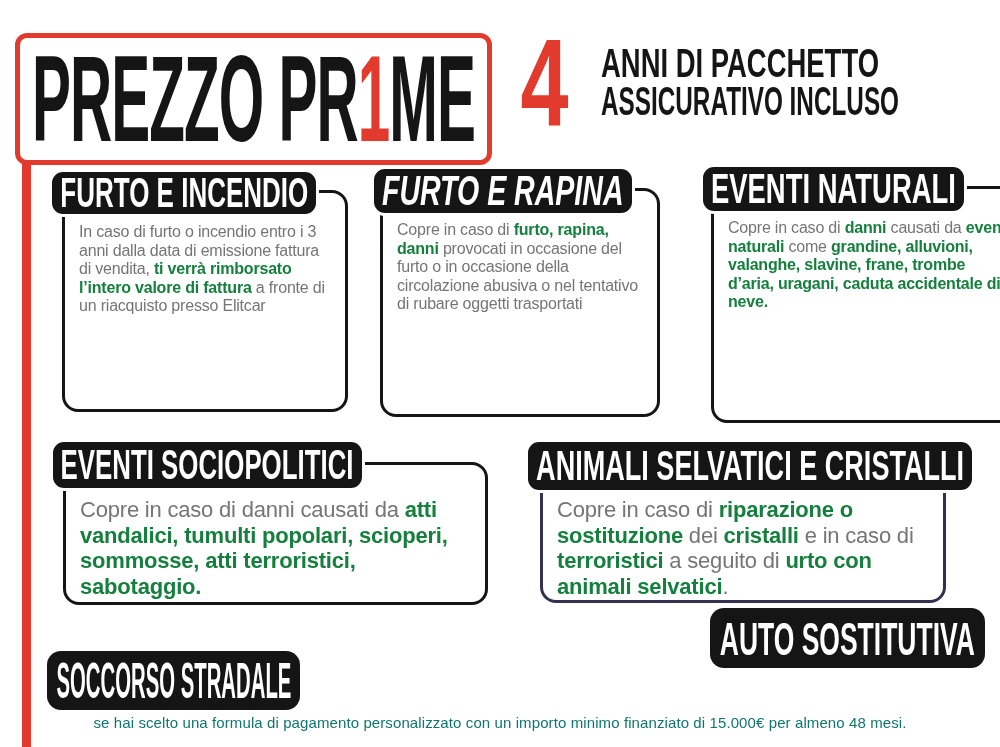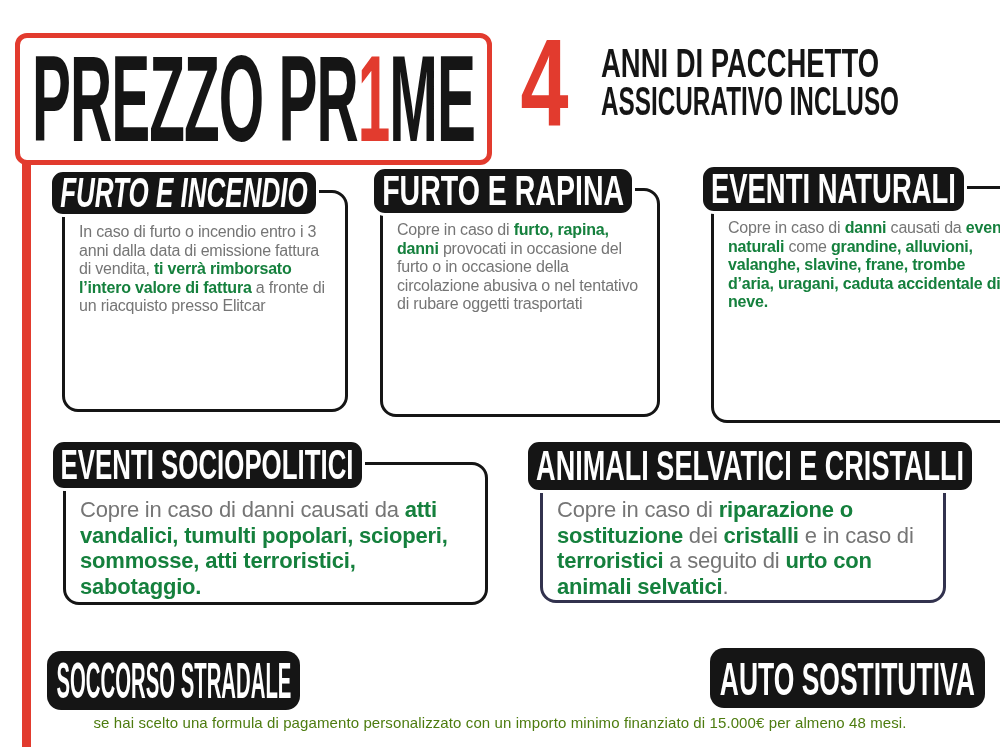--- a/index.html
+++ b/index.html
@@ -103,23 +103,23 @@
     padding: 30px 12px 8px 14px;
     font-size: 16px;
     line-height: 1.16;
     color: #757575;
     letter-spacing: -0.2px;
   }
   .card-body b { color: #15803d; font-weight: bold; }
   .card.row2 .card-body { font-size: 22px; padding-top: 32px; }
   
   #card1 { left: 62px;  top: 190px; width: 286px; height: 222px; }
-  #card1 .card-badge { left: -16px; top: -24px; width: 270px; height: 48px; font-style: italic; }
+  #card1 .card-badge { left: -16px; top: -24px; width: 270px; height: 48px; }
   #card2 { left: 380px; top: 188px; width: 280px; height: 229px; }
-  #card2 .card-badge { left: -12px; top: -25px; width: 264px; height: 50px; }
+  #card2 .card-badge { left: -12px; top: -25px; width: 264px; height: 50px; font-style: italic; }
   #card3 { left: 711px; top: 186px; width: 316px; height: 237px; }
   #card3 .card-badge { left: -14px; top: -25px; width: 267px; height: 50px; }
   #card4 { left: 63px;  top: 462px; width: 425px; height: 143px; }
   #card4 .card-badge { left: -16px; top: -26px; width: 315px; height: 52px; }
   #card5 { left: 540px; top: 462px; width: 406px; height: 141px; }
   #card5 .card-badge { left: -18px; top: -26px; width: 450px; height: 54px; }
   
   .bottom-badge {
     position: absolute;
     display: flex; align-items: center; justify-content: center;
@@ -128,30 +128,30 @@
   }
   .bottom-badge.black { background: #151515; }
   .bottom-badge.red   { background: #e23b2e; flex-direction: column; justify-content: center; }
   #badge-soccorso { left: 47px;  top: 651px; width: 253px; height: 59px; padding: 0 9px; }
   #badge-soccorso span { font-size: 50px; font-weight: bold; color: #fff; line-height: 1; }
   #badge-zero { left: 402px; top: 622px; width: 262px; height: 78px; }
   .zero-l1 { width: 232px; height: 32px; display: flex; align-items: center; justify-content: center; }
   .zero-l1 span { font-size: 35px; font-weight: bold; color: #fff; line-height: 1; }
   .zero-l2 { width: 120px; height: 24px; display: flex; align-items: center; justify-content: center; }
   .zero-l2 span { font-size: 26px; font-weight: bold; color: #fff; line-height: 1; }
-  #badge-auto { left: 710px; top: 648px; width: 275px; height: 60px; padding: 0 10px; }
+  #badge-auto { left: 710px; top: 608px; width: 275px; height: 60px; padding: 0 10px; }
   #badge-auto span { font-size: 47px; font-weight: bold; color: #fff; line-height: 1; }
   
   .footer-note {
     position: absolute;
     left: 0; top: 714px;
     width: 100%;
     text-align: center;
     font-size: 15px;
-    color: #4d7c0f;
+    color: #0f766e;
     letter-spacing: 0.1px;
     z-index: 1;
   }
 </style>
 </head>
 <body>
 
 <div class="poster">
 
   <div class="red-line"></div>

